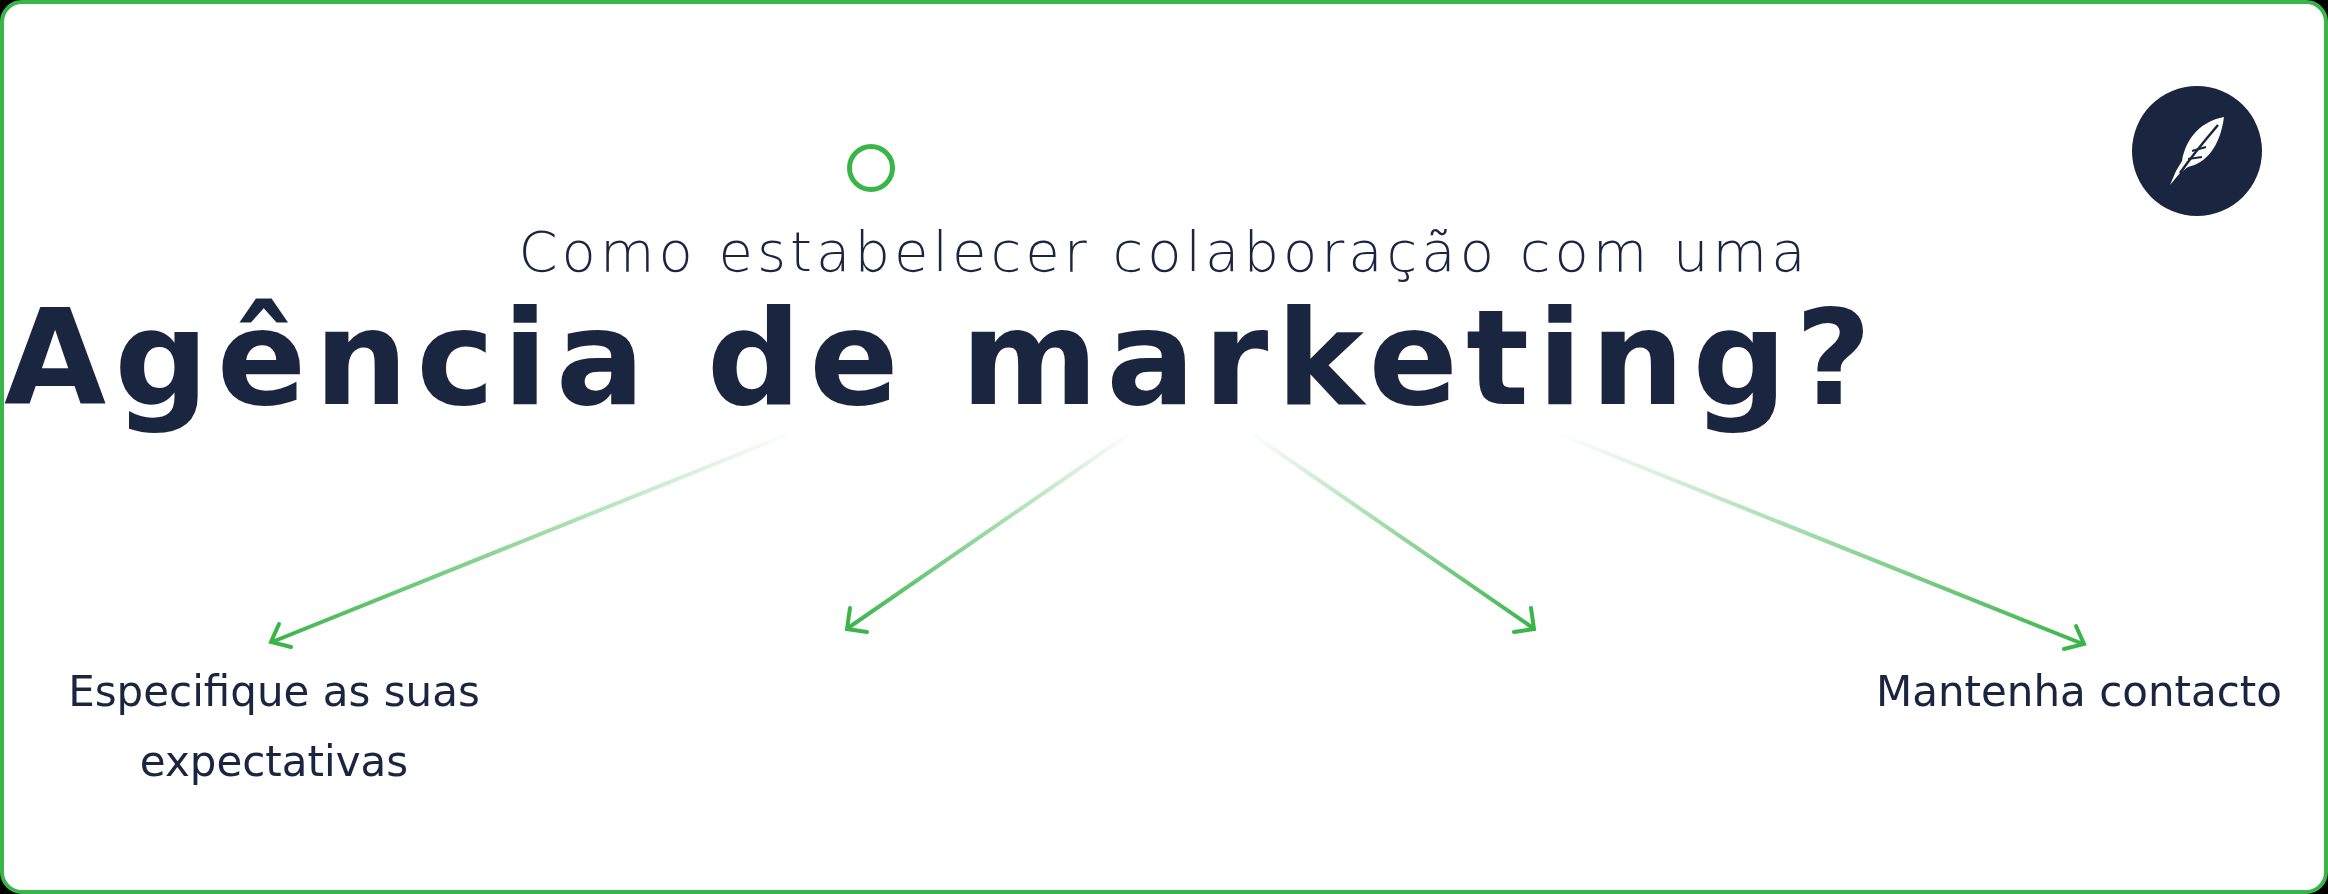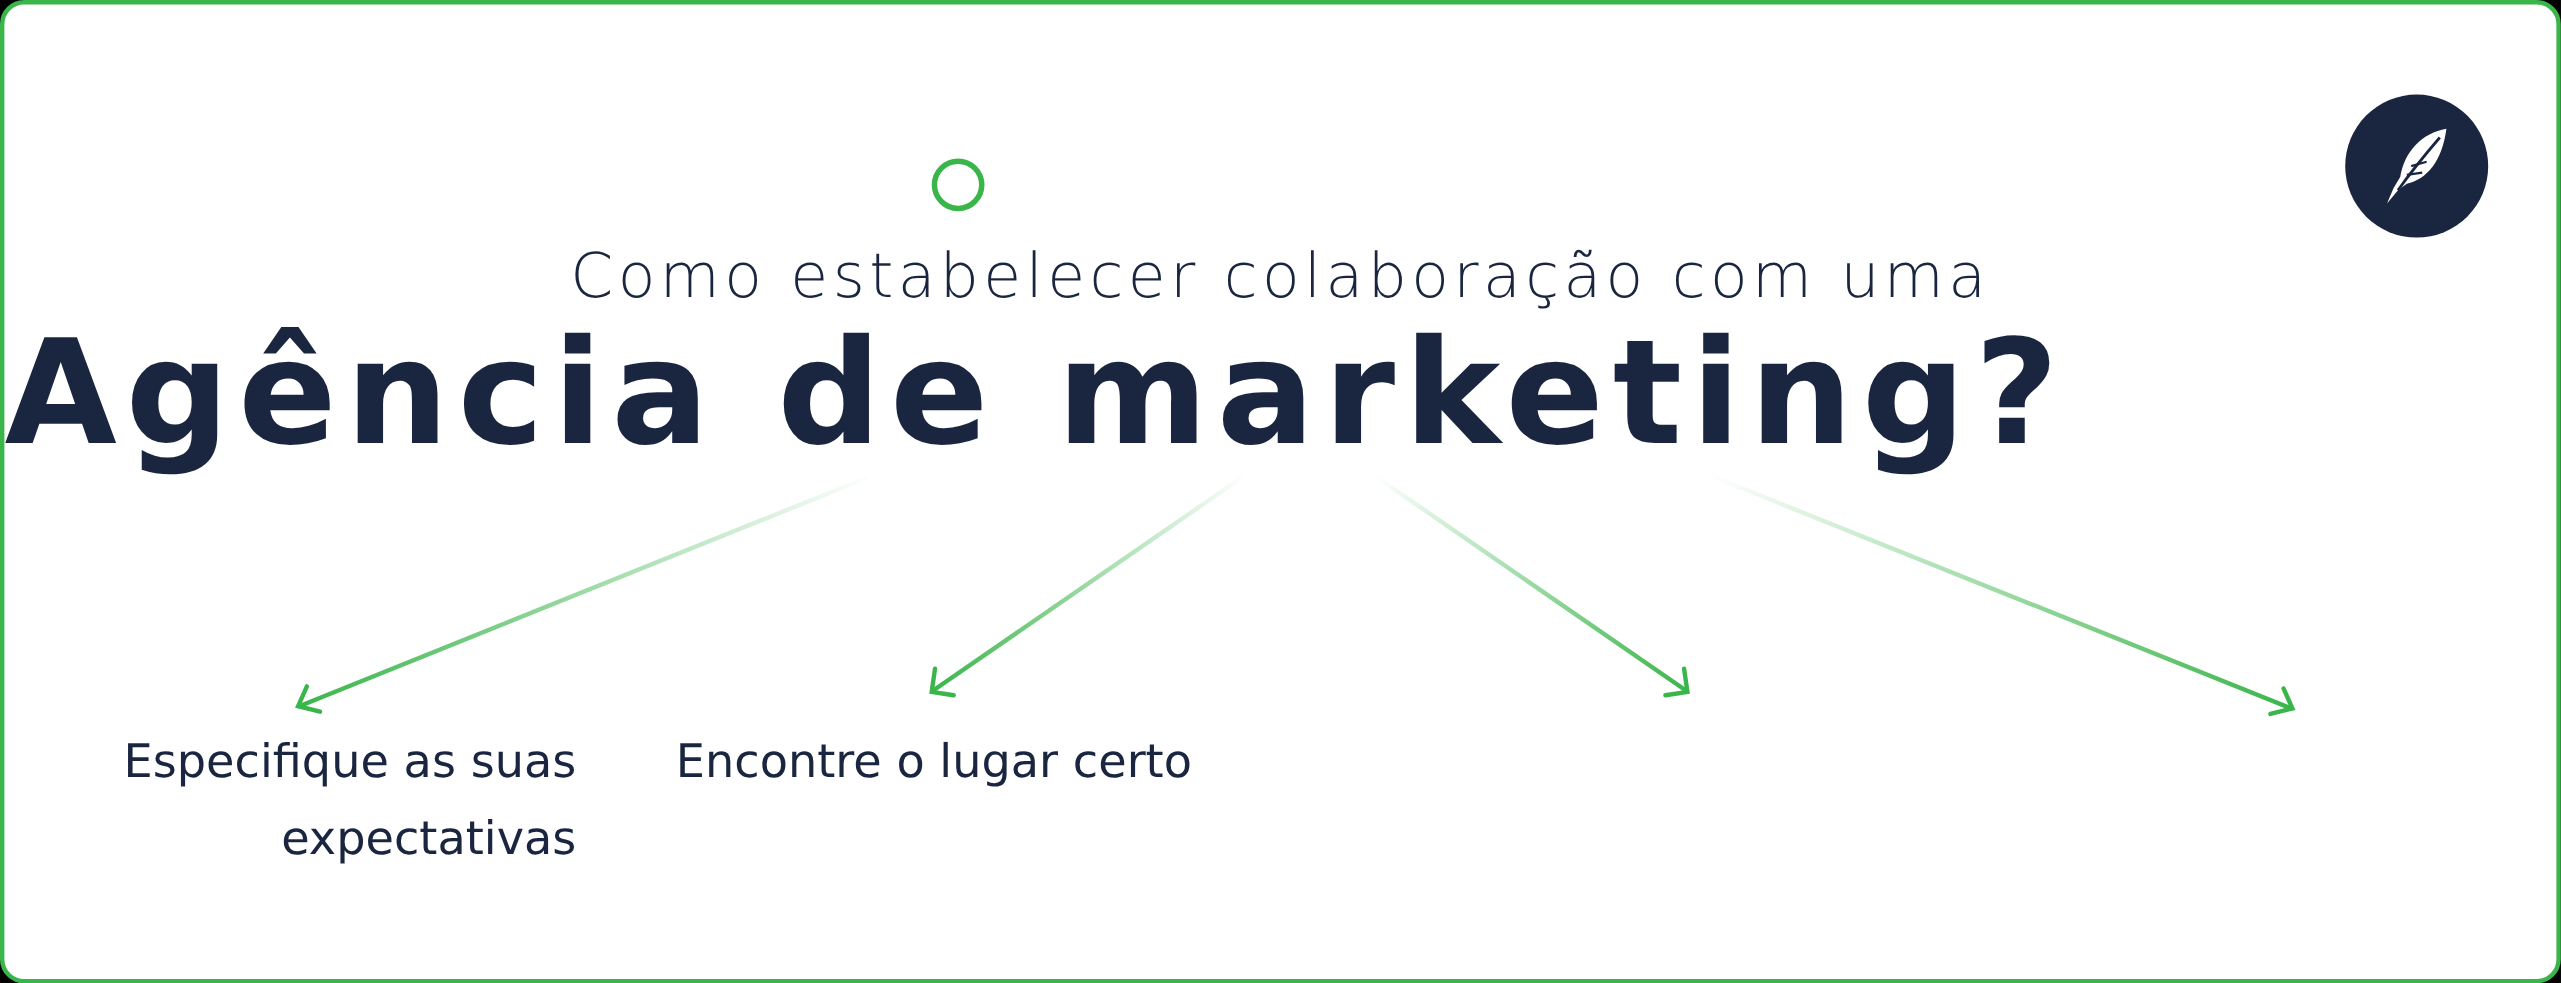--- a/index.html
+++ b/index.html
@@ -87,16 +87,16 @@
     <g fill="none" stroke-linecap="round" stroke-width="4">
       <line x1="1245" y1="428" x2="1529" y2="624" stroke="url(#g3)"></line>
       <polyline points="1527,604 1530,625 1510,628" stroke="#3ab54a"></polyline>
     </g>
     <g fill="none" stroke-linecap="round" stroke-width="4">
       <line x1="1550" y1="428" x2="2079" y2="640" stroke="url(#g4)"></line>
       <polyline points="2072,622 2080,640 2060,645" stroke="#3ab54a"></polyline>
     </g>
   </svg>
 
-  <div class="label" style="left:20px; top:653px; width:500px;text-align:right;">Especifique as suas expectativas</div>
-  <div class="label" style="left:570px; top:653px; width:550px;">Encontre o lugar certo</div>
+  <div class="label" style="left:20px; top:653px; width:500px;">Especifique as suas expectativas</div>
+  <div class="label" style="left:1830px; top:653px; width:490px;">Mantenha contacto</div>
 
 </div>
 
 </body></html>

